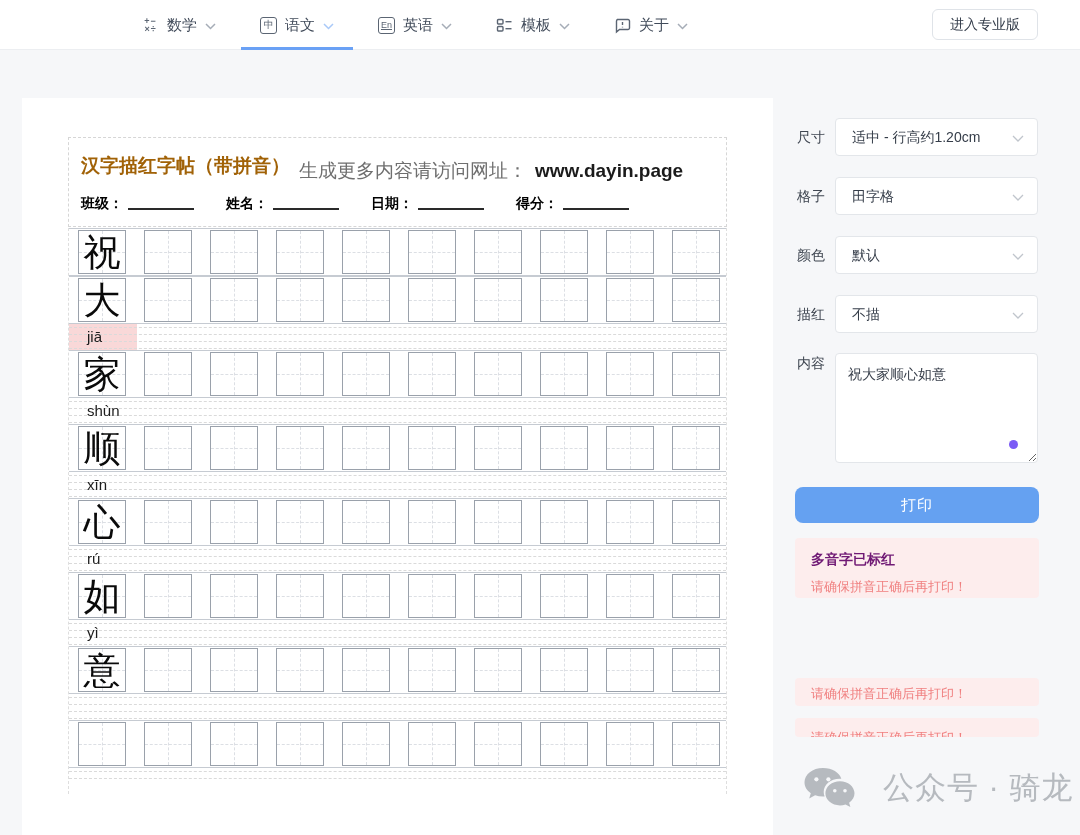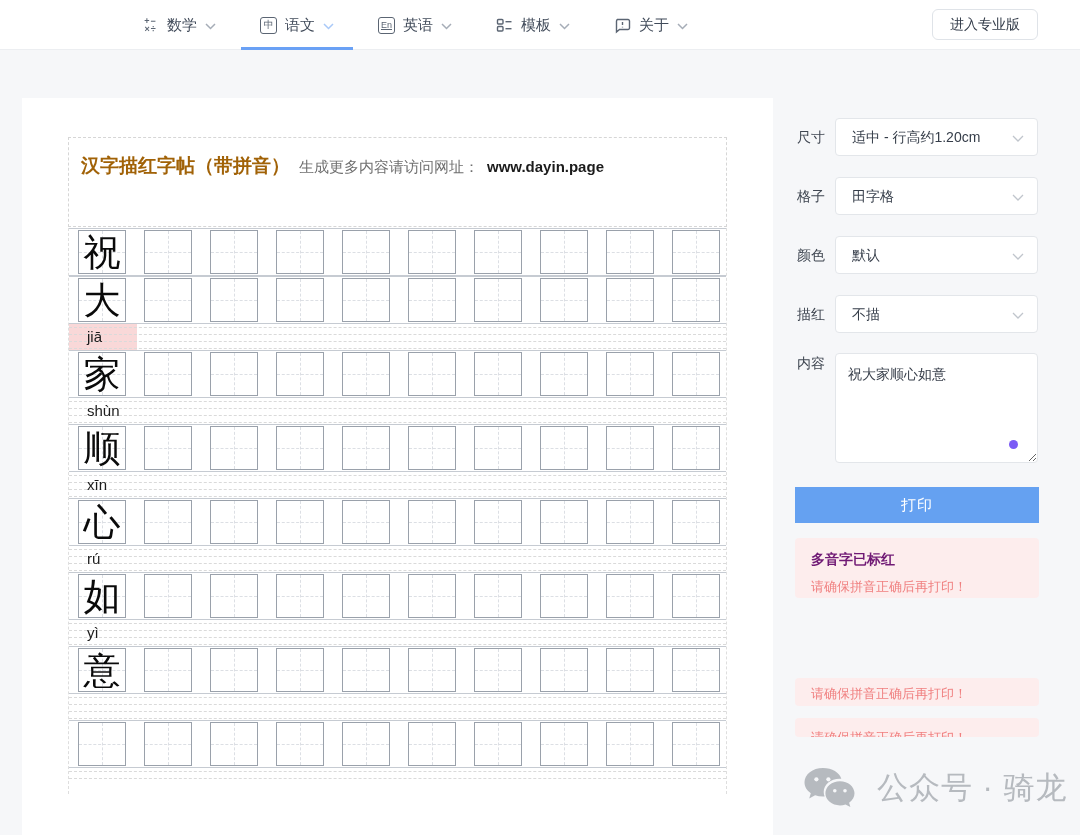--- a/index.html
+++ b/index.html
@@ -19,21 +19,21 @@
   .ic-math { display:inline-flex; flex-direction:column; width:17px; height:17px; font-size:9px; line-height:8px; color:#5b6573; font-weight:bold; text-align:center; letter-spacing:1px; justify-content:center; }
   .pro-btn { position:absolute; right:42px; top:9px; height:31px; padding:0 17px; background:#fff; border:1px solid #dfe3e8; border-radius:6px; font-size:14px; color:#323b49; cursor:pointer; font-family:inherit; }
 
   
   .content { position:absolute; top:50px; left:0; width:1080px; height:785px; background:#f6f7f9; overflow:hidden; }
 
   
   .paper { position:absolute; left:22px; top:48px; width:751px; height:820px; background:#fff; }
   .header-box { position:absolute; left:46px; top:39px; width:659px; height:90px; border:1px dashed #d6d6d6; }
   .sheet-title { position:absolute; left:12px; top:15px; font-size:19px; font-weight:700; color:#a16207; }
-  .sheet-sub { position:absolute; left:230px; top:20px; font-size:15px; color:#6f6f6f; }
+  .sheet-sub { position:absolute; left:230px; top:20px; font-size:19px; color:#6f6f6f; }
   .sheet-url { font-weight:600; color:#1b1b1b; margin-left:8px; }
   .fields { position:absolute; left:12px; top:57px; display:flex; font-size:14px; color:#000; font-weight:700; }
   .field { margin-right:32px; white-space:nowrap; }
   .blank { display:inline-block; width:66px; border-bottom:2px solid #2a2a2a; vertical-align:-2px; margin-left:5px; }
 
   
   .grid { position:absolute; left:46px; top:130px; width:659px; border-left:1px dashed #dedede; border-right:1px dashed #dedede; }
   .pinyin-band { position:relative; height:26px; }
   .p-line { position:absolute; left:0; right:0; height:0; border-top:1px dashed #dadada; }
   .pinyin-hl { position:absolute; left:0; top:0; width:68px; height:26px; background:#f9d8d8; }
@@ -44,30 +44,30 @@
   .cell::after { content:""; position:absolute; top:50%; left:0; right:0; height:0; border-top:1px dashed #dcdfe4; }
   .cell-char { position:absolute; inset:0; display:flex; align-items:center; justify-content:center; font-size:37px; line-height:1; color:#0a0a0a; font-family:"Liberation Serif","DejaVu Serif",serif; z-index:1; }
 
   
   .ctl-label { position:absolute; left:797px; font-size:14px; color:#3f4651; }
   .select { position:absolute; left:835px; width:203px; height:38px; background:#fff; border:1px solid #e3e6ea; border-radius:4px; font-size:14px; color:#353d49; line-height:36px; padding-left:16px; cursor:pointer; }
   .select .chev { position:absolute; right:13px; top:16px; color:#c0c5cc; }
   .ta-wrap { position:absolute; left:835px; top:303px; width:203px; height:110px; }
   .ta-wrap textarea { width:203px; height:110px; background:#fff; border:1px solid #e3e6ea; border-radius:4px; font-size:14px; color:#3a414d; padding:10px 12px; font-family:inherit; resize:both; line-height:20px; }
   .purple-dot { position:absolute; right:20px; bottom:14px; width:9px; height:9px; border-radius:50%; background:#7b5bf5; pointer-events:none; }
-  .print-btn { position:absolute; left:795px; top:437px; width:244px; height:36px; background:#65a1f1; border:none; border-radius:0; color:#fff; font-size:15px; letter-spacing:1px; cursor:pointer; font-family:inherit; }
+  .print-btn { position:absolute; left:795px; top:437px; width:244px; height:36px; background:#65a1f1; border:none; border-radius:8px; color:#fff; font-size:15px; letter-spacing:1px; cursor:pointer; font-family:inherit; }
   .warn { position:absolute; left:795px; width:244px; background:#fdeded; border-radius:4px; overflow:hidden; }
   .warn-1 { top:488px; height:60px; padding:13px 16px 0; }
   .warn-title { font-size:14px; font-weight:700; color:#701a75; }
   .warn-msg { font-size:13px; color:#f08080; margin-top:9px; }
   .warn-2 { top:628px; height:28px; }
   .warn-2 .warn-msg { margin:0; padding:7px 0 0 16px; }
   .warn-3 { top:668px; height:19px; }
   .warn-3 .warn-msg { margin:0; padding:11px 0 0 16px; }
-  .watermark { position:absolute; left:803px; top:716px; display:flex; align-items:center; gap:22px; color:#b6babf; }
+  .watermark { position:absolute; left:803px; top:716px; display:flex; align-items:center; gap:28px; color:#b6babf; }
   .watermark-text { font-size:31px; font-weight:500; letter-spacing:1px; color:#b6babf; }
 </style>
 </head>
 <body>
 
 <div id="app">
 
   <header class="nav">
     <nav class="nav-items">
 
@@ -127,20 +127,26 @@
     <button class="pro-btn">进入专业版</button>
   </header>
 
   <div class="content">
 
     <div class="paper">
       <div class="header-box">
         <div class="sheet-title">汉字描红字帖（带拼音）</div>
         <div class="sheet-sub">
           <span>生成更多内容请访问网址：</span><span class="sheet-url">www.dayin.page</span>
+        </div>
+        <div class="fields">
+          <span class="field"><span>班级：</span><span class="blank"></span></span>
+          <span class="field"><span>姓名：</span><span class="blank"></span></span>
+          <span class="field"><span>日期：</span><span class="blank"></span></span>
+          <span class="field"><span>得分：</span><span class="blank"></span></span>
         </div>
       </div>
       <div class="grid" id="grid">
           <div class="char-row">
             <div class="cell" style="left: 9px;">
               <span class="cell-char">祝</span>
             </div>
             <div class="cell" style="left: 75px;"></div>
             <div class="cell" style="left: 141px;"></div>
             <div class="cell" style="left: 207px;"></div>

